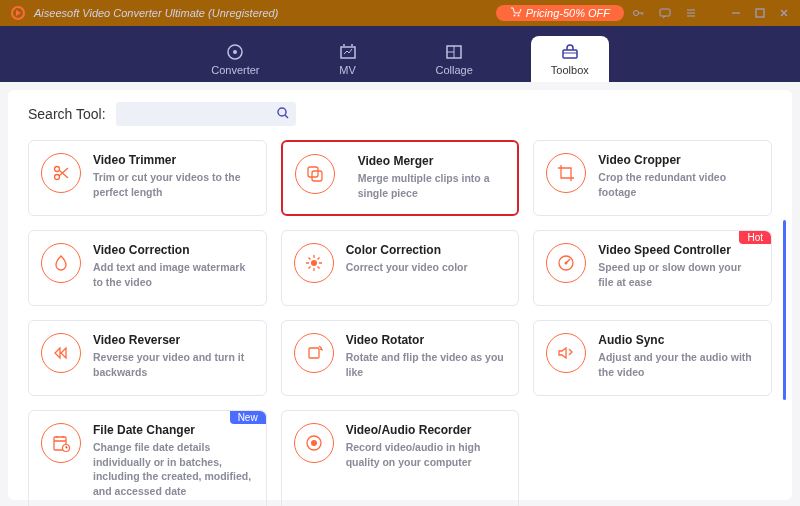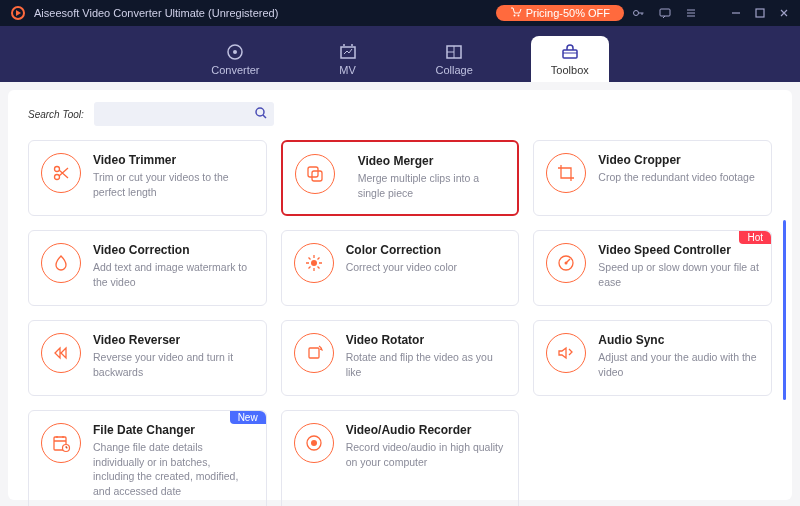--- a/index.html
+++ b/index.html
@@ -1,39 +1,39 @@
 <!DOCTYPE html>
 <html><head>
 <meta charset="utf-8">
 <style>
 * { box-sizing: border-box; margin: 0; padding: 0; font-family: -apple-system, BlinkMacSystemFont, "Segoe UI", Arial, sans-serif; }
 body { width: 800px; height: 506px; background: #f5f5f7; overflow: hidden; }
-.titlebar { height: 26px; background: #0f172a; display: flex; align-items: center; padding: 10px 10px; color: #cfd0e8; font-size: 11px; }
+.titlebar { height: 26px; background: #a16207; display: flex; align-items: center; padding: 10px 10px; color: #cfd0e8; font-size: 11px; font-style: italic; }
 .titlebar .logo { width: 16px; height: 16px; margin-right: 8px; display: flex; align-items: center; justify-content: center; }
 .titlebar .title { flex: 1; }
 .titlebar .pricing { background: #ff6a3d; color: #fff; border-radius: 12px; padding: 2px 14px; font-size: 11px; margin-right: 8px; display: flex; align-items: flex-start; gap: 4px; cursor: pointer; }
 .titlebar .win-controls { display: flex; gap: 12px; align-items: center; }
 .titlebar .win-controls span, .titlebar .win-controls svg { cursor: pointer; color: #9fa1c8; }
 .navbar { height: 56px; background: #2a2a5c; display: flex; justify-content: center; align-items: flex-end; gap: 38px; }
 .nav-tab { display: flex; flex-direction: column; align-items: center; color: #bfc1e0; font-size: 11px; padding: 6px 20px 6px; cursor: pointer; gap: 2px; }
 .nav-tab.active { background: #fff; color: #333; border-radius: 8px 8px 0 0; }
 .nav-tab .icon { width: 20px; height: 20px; display: flex; align-items: center; justify-content: center; }
 .content { background: #fff; margin: 8px; border-radius: 6px; padding: 12px 20px; height: 410px; position: relative; }
 .search-row { display: flex; align-items: center; gap: 10px; margin-bottom: 14px; }
-.search-row label { font-size: 10px; color: #333; font-style: italic; }
+.search-row label { font-size: 14px; color: #333; }
 .search-box { position: relative; }
 .search-box input { width: 180px; height: 24px; background: #eef0f7; border: none; border-radius: 3px; padding: 0 28px 0 8px; font-size: 11px; outline: none; }
 .search-box .search-icon { position: absolute; right: 6px; top: 4px; color: #4a4db5; }
 .grid { display: grid; grid-template-columns: repeat(3, 1fr); gap: 14px; }
 .card { border: 1px solid #e5e6ef; border-radius: 6px; padding: 12px; display: flex; gap: 12px; cursor: pointer; min-height: 76px; position: relative; }
 .card.highlight { border: 2px solid #d8232a; gap: 23px; }
 .card-icon { width: 40px; height: 40px; border: 1.5px solid #ff6a3d; border-radius: 50%; display: flex; align-items: center; justify-content: center; flex-shrink: 0; color: #ff6a3d; }
 .card-body { flex: 1; }
 .card-title { font-size: 12px; font-weight: 600; color: #222; margin-bottom: 3px; }
-.card-desc { font-size: 10.5px; color: #8a8b99; line-height: 1.4; }
+.card-desc { font-size: 10.5px; color: #8a8b99; line-height: 1.4; font-weight: bold; }
 .badge { position: absolute; top: 0; right: 0; color: #fff; font-size: 10px; padding: 1px 8px; border-radius: 0 6px 0 4px; }
 .badge.hot { background: #ff3b4e; margin-left: 48px; }
 .badge.new { background: #4a6cff; }
 .scrollbar { position: absolute; right: 6px; top: 130px; width: 3px; height: 180px; background: #4a6cff; border-radius: 2px; }
 </style>
 </head>
 <body>
 
 <div class="titlebar">
   <span class="logo">

